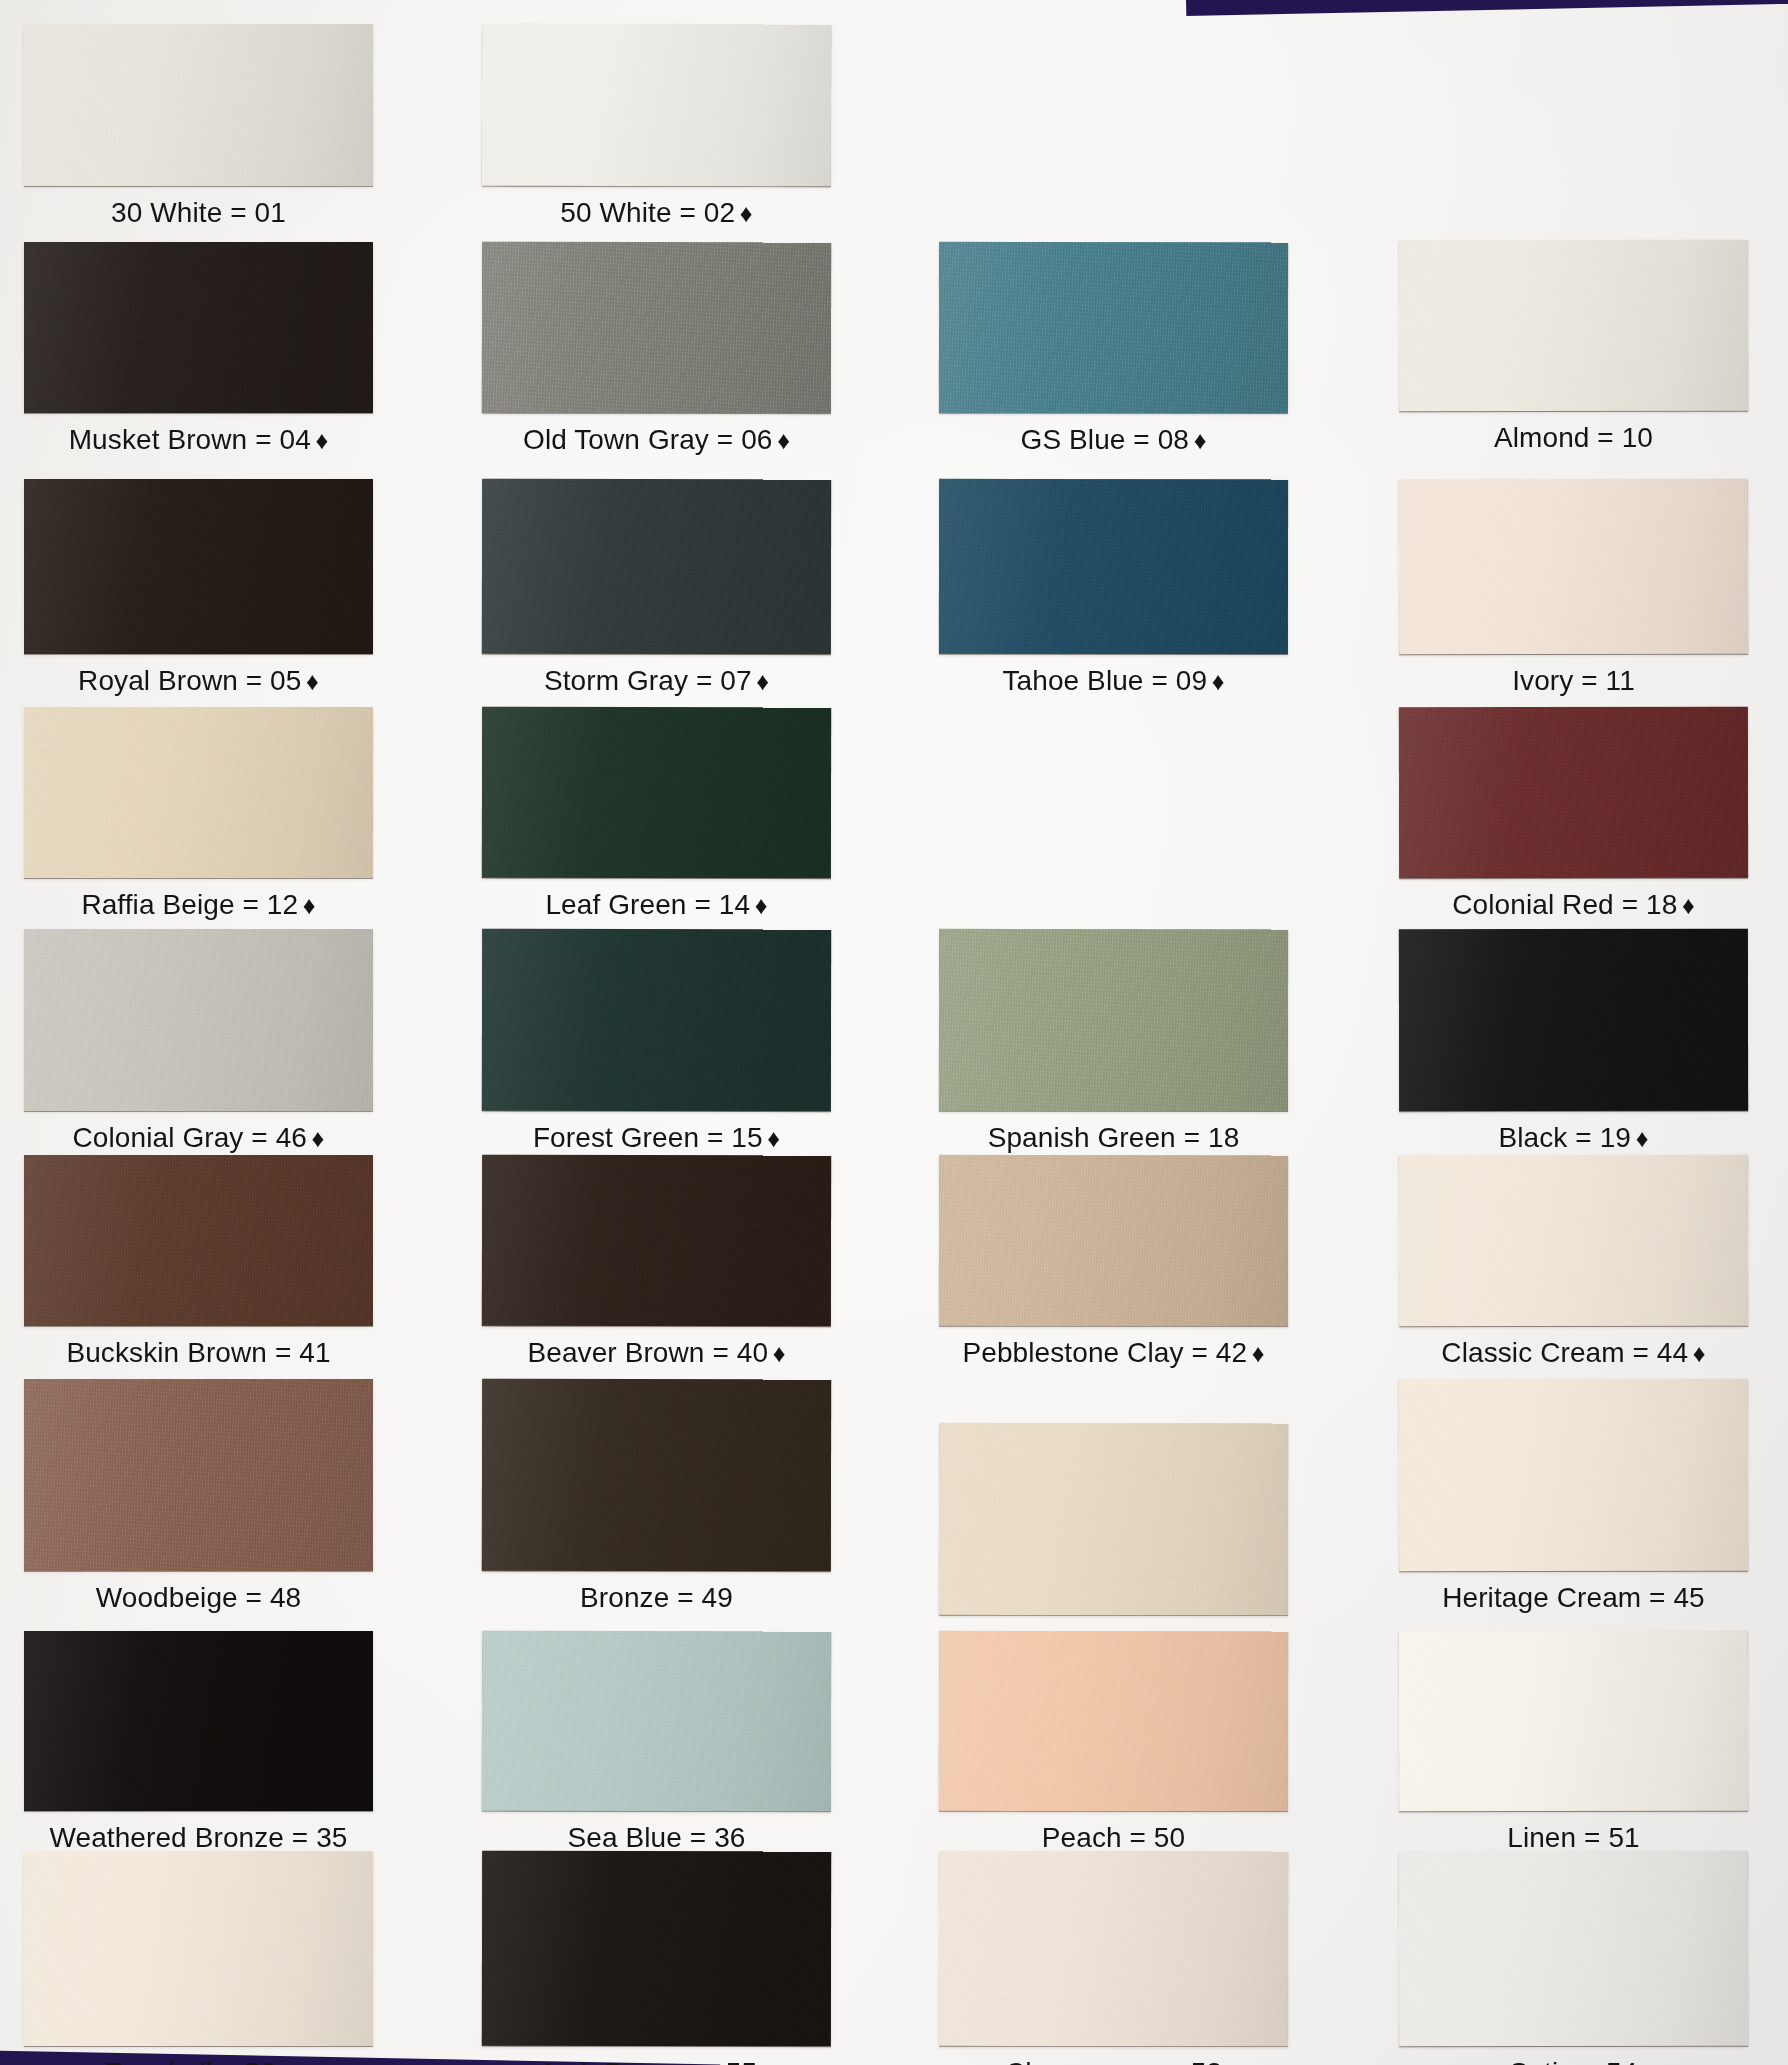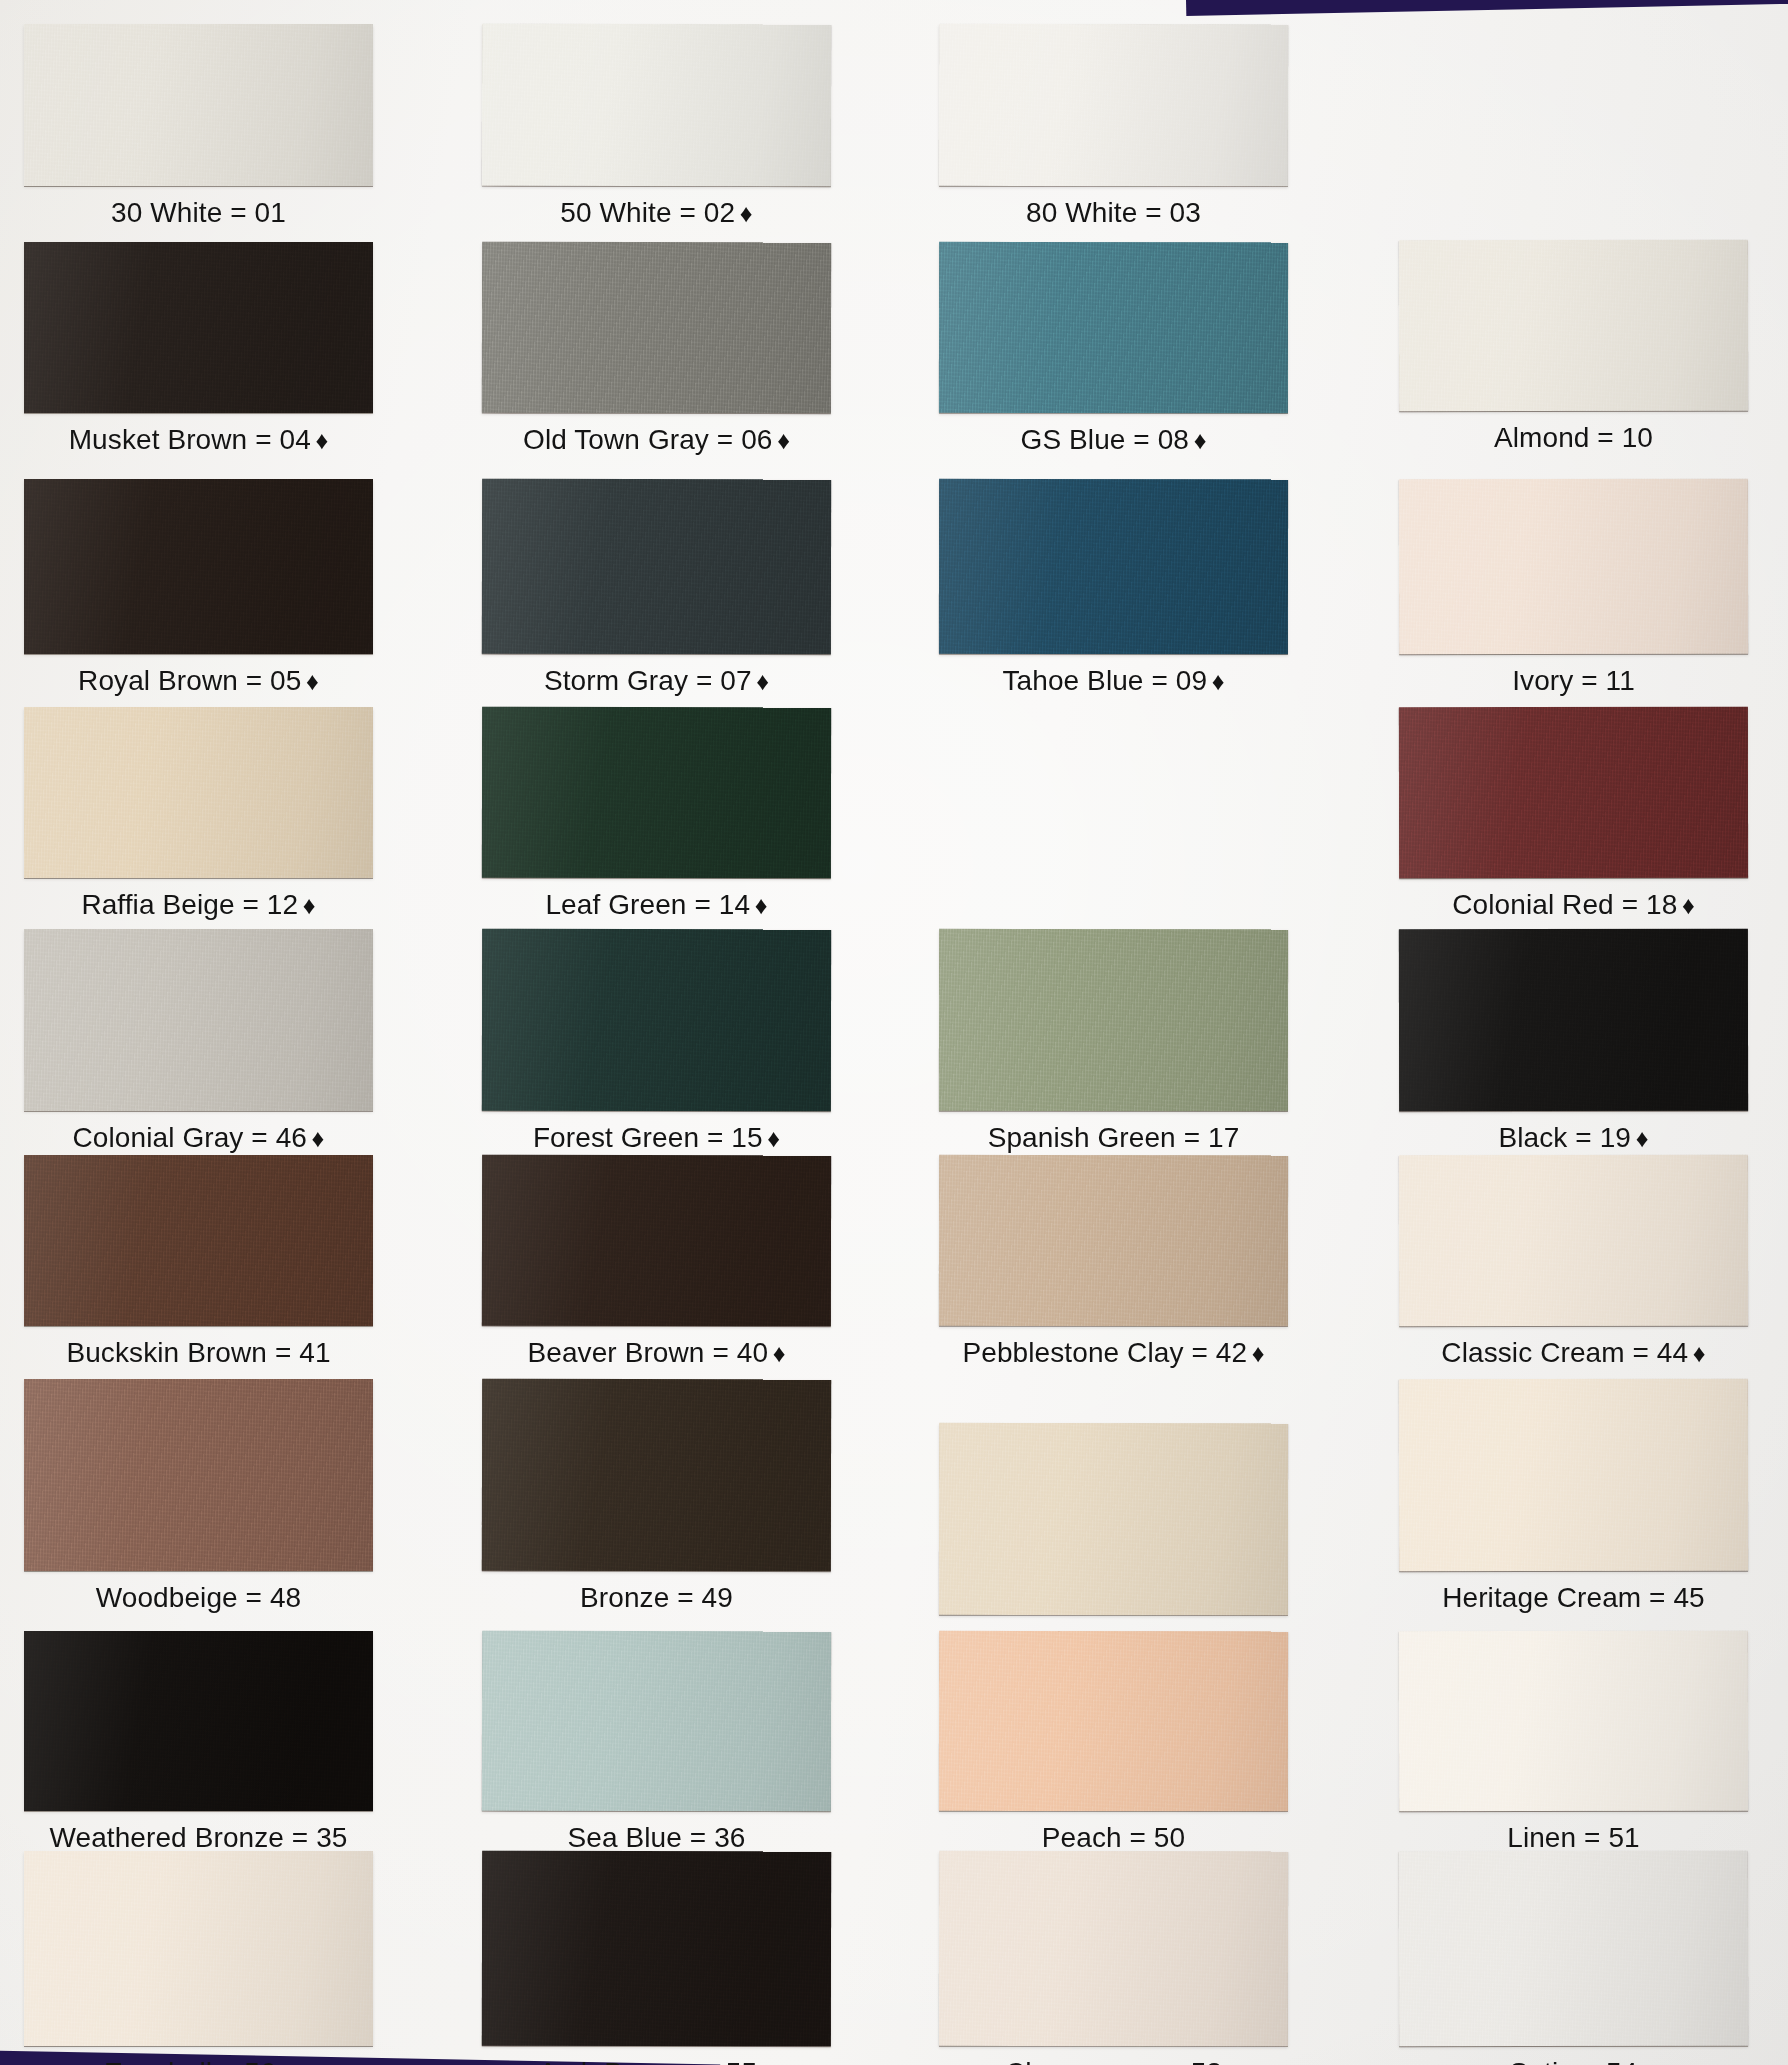--- a/index.html
+++ b/index.html
@@ -117,27 +117,20 @@
         </div>
         <div class="caption" style="left: -55px; right: -55px; top: 175px;">30 White = 01</div>
       </div>
       <div class="cell" style="left: 482px; top: 24px; width: 349px; height: 227px;">
         <div class="swatch" title="50 White" style="width: 349px; height: 162px; background: rgb(239, 238, 232); transform: rotate(0.1deg);">
           <div class="grain"></div>
           <div class="sheen"></div>
         </div>
         <div class="caption" style="left: -55px; right: -55px; top: 175px;">50 White = 02<span class="dia">♦</span></div>
       </div>
-      <div class="cell" style="left: 939px; top: 24px; width: 349px; height: 227px;">
-        <div class="swatch" title="80 White" style="width: 349px; height: 162px; background: rgb(243, 241, 236); transform: rotate(0.05deg);">
-          <div class="grain"></div>
-          <div class="sheen"></div>
-        </div>
-        <div class="caption" style="left: -55px; right: -55px; top: 175px;">80 White = 03</div>
-      </div>
       <div class="cell" style="left: 24px; top: 242px; width: 349px; height: 236px;">
         <div class="swatch" title="Musket Brown" style="width: 349px; height: 171px; background: rgb(36, 29, 25); transform: rotate(0deg);">
           <div class="grain"></div>
           <div class="sheen"></div>
         </div>
         <div class="caption" style="left: -55px; right: -55px; top: 184px;">Musket Brown = 04<span class="dia">♦</span></div>
       </div>
       <div class="cell" style="left: 482px; top: 242px; width: 349px; height: 236px;">
         <div class="swatch" title="Old Town Gray" style="width: 349px; height: 171px; background: rgb(130, 129, 122); transform: rotate(0.1deg);">
           <div class="grain"></div>
@@ -220,21 +213,21 @@
           <div class="grain"></div>
           <div class="sheen"></div>
         </div>
         <div class="caption" style="left: -55px; right: -55px; top: 195px;">Forest Green = 15<span class="dia">♦</span></div>
       </div>
       <div class="cell" style="left: 939px; top: 929px; width: 349px; height: 246px;">
         <div class="swatch" title="Spanish Green" style="width: 349px; height: 182px; background: rgb(151, 161, 131); transform: rotate(0.05deg);">
           <div class="grain"></div>
           <div class="sheen"></div>
         </div>
-        <div class="caption" style="left: -55px; right: -55px; top: 195px;">Spanish Green = 17</div>
+        <div class="caption" style="left: -55px; right: -55px; top: 195px;">Spanish Green = 18</div>
       </div>
       <div class="cell" style="left: 1399px; top: 929px; width: 349px; height: 246px;">
         <div class="swatch" title="Black" style="width: 349px; height: 182px; background: rgb(20, 19, 18); transform: rotate(-0.075deg);">
           <div class="grain"></div>
           <div class="sheen"></div>
         </div>
         <div class="caption" style="left: -55px; right: -55px; top: 195px;">Black = 19<span class="dia">♦</span></div>
       </div>
       <div class="cell" style="left: 24px; top: 1155px; width: 349px; height: 236px;">
         <div class="swatch" title="Buckskin Brown" style="width: 349px; height: 171px; background: rgb(92, 59, 44); transform: rotate(0deg);">

